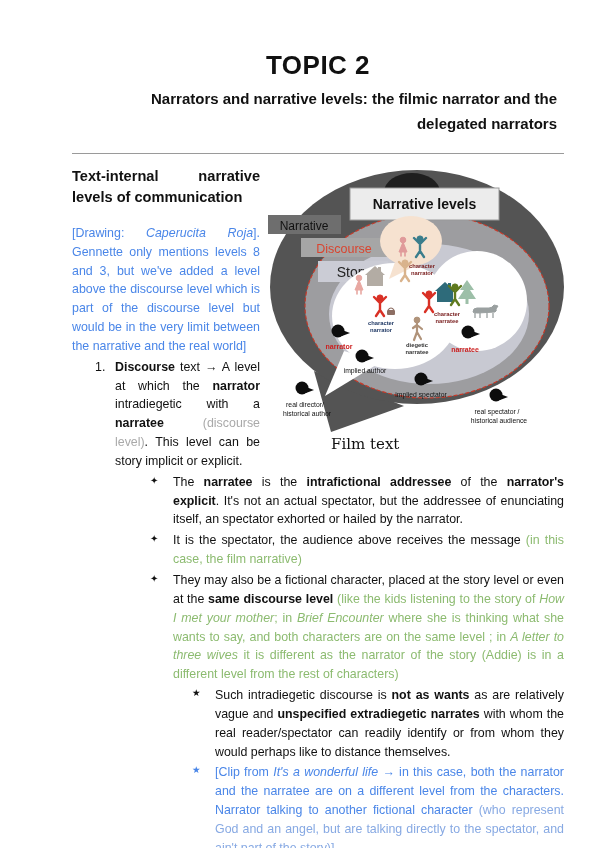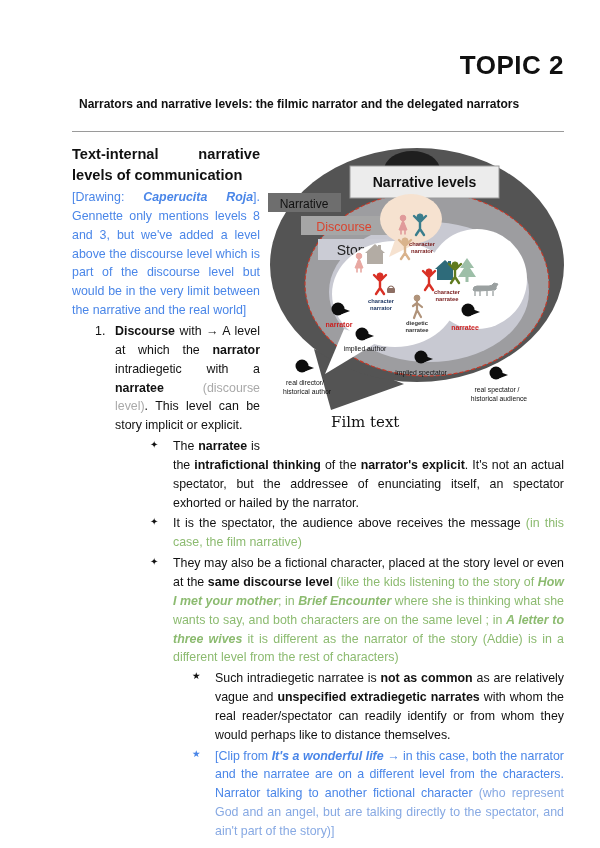--- a/index.html
+++ b/index.html
@@ -1,44 +1,44 @@
 <!DOCTYPE html>
 <html><head>
 <meta charset="utf-8">
 <style>
   * { margin:0; padding:0; box-sizing:border-box; }
   html,body { width:600px; height:848px; background:#ffffff; overflow:hidden;
     font-family:"Liberation Sans","DejaVu Sans",sans-serif; color:#111; }
   .page { padding:50px 36px 0 72px; }
 
-  .doc-title { text-align:right; font-size:26px; font-weight:700; letter-spacing:.5px; }
-  .doc-subtitle { text-align:left; font-size:12px; font-weight:700; line-height:1.65;
-    max-width:478px; margin:14px auto 0; }
+  .doc-title { text-align:center; font-size:26px; font-weight:700; letter-spacing:.5px; }
+  .doc-subtitle { text-align:right; font-size:15px; font-weight:700; line-height:1.65;
+    max-width:478px; margin:6px auto 0; }
   hr.rule { border:none; border-top:1px solid #9a9a9a; margin:16px 0 12px; }
 
   .section { position:relative; }
   .diagram-wrap { float:right; width:302px; height:292px; margin:0 -6px 4px 8px; }
   .diagram-wrap svg { width:100%; height:100%; display:block; }
 
   h2.col-heading { font-size:14.6px; font-weight:700; line-height:1.45;
-    text-align:justify; margin-bottom:2px; }
+    text-align:justify; margin-bottom:16px; }
 
   .para, .li { font-size:12.4px; line-height:1.52; text-align:justify; }
 
   .l1 { position:relative; padding-left:43px; margin-top:2px; }
   .l1 .num { position:absolute; left:23px; top:0; }
   .l2 { position:relative; padding-left:101px; margin-top:2px; }
   .l2 .mk { position:absolute; left:78px; top:0; font-size:10px; }
   .l3 { position:relative; padding-left:143px; margin-top:2px; }
   .l3 .mk { position:absolute; left:120px; top:0; font-size:9.5px; }
   .mk.blue { color:#4a86e8; }
 
   
   .b { font-weight:700; }
-  .i { font-style:italic;font-weight:bold; }
+  .i { font-style:italic; }
   .c-blue { color:#4a86e8; }
   .c-lightblue { color:#87a9e3; }
   .c-green { color:#8cbb70; }
   .c-gray { color:#a9a9a9; }
 
   
   text { font-family:"Liberation Sans","DejaVu Sans",sans-serif; }
   .t-title { font-size:14px; font-weight:700; fill:#111; }
   .t-band { font-size:12px; fill:#111; }
   .t-band-red { font-size:12.5px; fill:#d9442f; }
@@ -187,41 +187,41 @@
         <text x="62" y="283" class="t-caption">Film text</text>
       </svg>
     </div>
 
     <h2 class="col-heading">Text-internal narrative levels of communication</h2>
 
     <p class="para"><span class="c-blue">[Drawing: </span><span class="i c-blue">Caperucita Roja</span><span class="c-blue">]. Gennette only mentions levels 8 and 3, but we've added a level above the discourse level which is part of the discourse level but would be in the very limit between the narrative and the real world]</span></p>
 
     <div class="li l1">
       <span class="num">1.</span>
-      <span><span class="b">Discourse</span><span> with </span><span class="b">→</span><span> A level at which the </span><span class="b">narrator</span><span> intradiegetic with a </span><span class="b">narratee</span><span> </span><span class="c-gray">(discourse level)</span><span>. This level can be story implicit or explicit.</span></span>
+      <span><span class="b">Discourse</span><span> text </span><span class="b">→</span><span> A level at which the </span><span class="b">narrator</span><span> intradiegetic with a </span><span class="b">narratee</span><span> </span><span class="c-gray">(discourse level)</span><span>. This level can be story implicit or explicit.</span></span>
     </div>
 
     <div class="li l2">
       <span class="mk">✦</span>
-      <span><span>The </span><span class="b">narratee</span><span> is the </span><span class="b">intrafictional thinking</span><span> of the </span><span class="b">narrator's explicit</span><span>. It's not an actual spectator, but the addressee of enunciating itself, an spectator exhorted or hailed by the narrator.</span></span>
+      <span><span>The </span><span class="b">narratee</span><span> is the </span><span class="b">intrafictional addressee</span><span> of the </span><span class="b">narrator's explicit</span><span>. It's not an actual spectator, but the addressee of enunciating itself, an spectator exhorted or hailed by the narrator.</span></span>
     </div>
 
     <div class="li l2">
       <span class="mk">✦</span>
       <span><span>It is the spectator, the audience above receives the message </span><span class="c-green">(in this case, the film narrative)</span></span>
     </div>
 
     <div class="li l2">
       <span class="mk">✦</span>
       <span><span>They may also be a fictional character, placed at the story level or even at the </span><span class="b">same discourse level</span><span> </span><span class="c-green">(like the kids listening to the story of </span><span class="i c-green">How I met your mother</span><span class="c-green">; in </span><span class="i c-green">Brief Encounter</span><span class="c-green"> where she is thinking what she wants to say, and both characters are on the same level ; in </span><span class="i c-green">A letter to three wives</span><span class="c-green"> it is different as the narrator of the story (Addie) is in a different level from the rest of characters)</span></span>
     </div>
 
     <div class="li l3">
       <span class="mk">★</span>
-      <span><span>Such intradiegetic narratee is </span><span class="b">not as common</span><span> as are relatively vague and </span><span class="b">unspecified extradiegetic narrates</span><span> with whom the real reader/spectator can readily identify or from whom they would perhaps like to distance themselves.</span></span>
+      <span><span>Such intradiegetic discourse is </span><span class="b">not as wants</span><span> as are relatively vague and </span><span class="b">unspecified extradiegetic narrates</span><span> with whom the real reader/spectator can readily identify or from whom they would perhaps like to distance themselves.</span></span>
     </div>
 
     <div class="li l3">
       <span class="mk blue">★</span>
       <span><span class="c-blue">[Clip from </span><span class="i c-blue">It's a wonderful life</span><span class="c-blue"> → in this case, both the narrator and the narratee are on a different level from the characters. Narrator talking to another fictional character </span><span class="c-lightblue">(who represent God and an angel, but are talking directly to the spectator, and ain't part of the story)]</span></span>
     </div>
 
   </div>
 </div>
 

